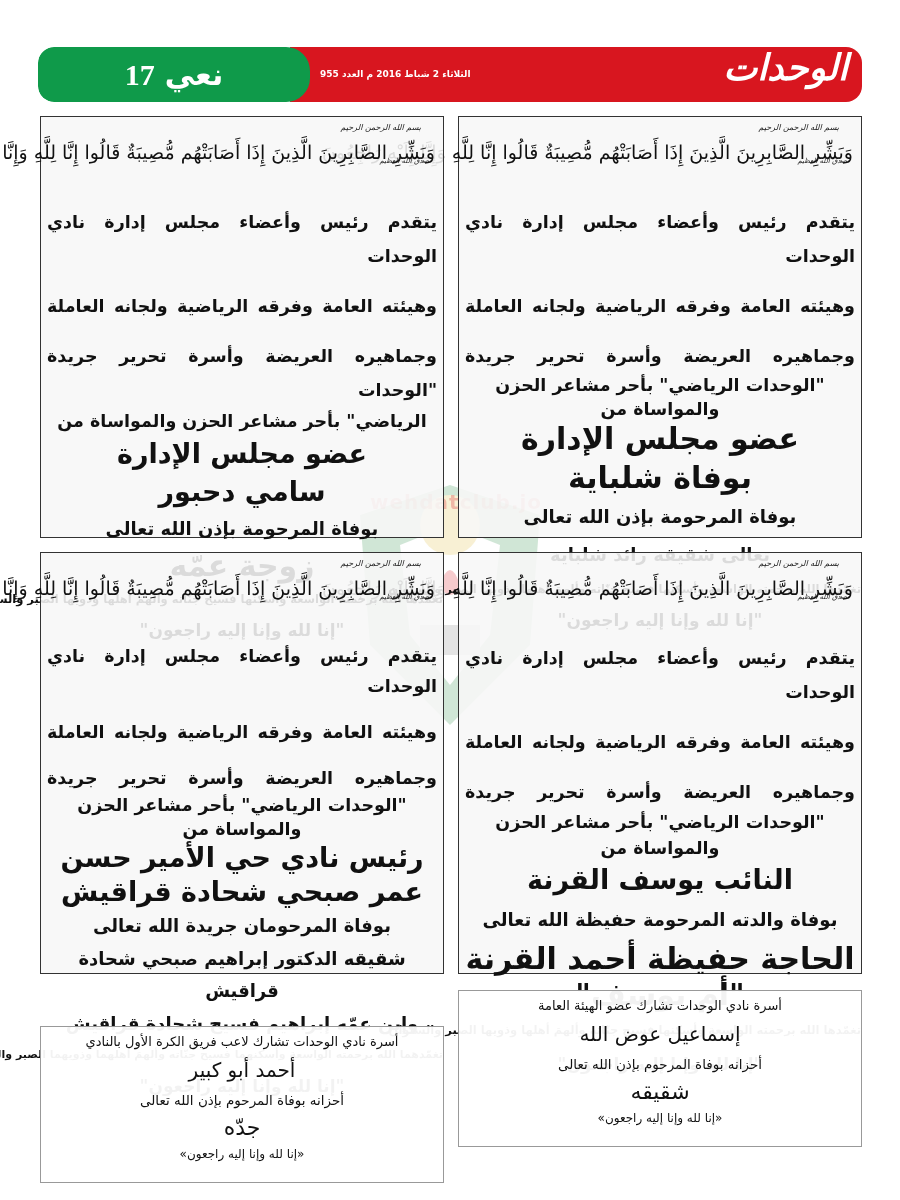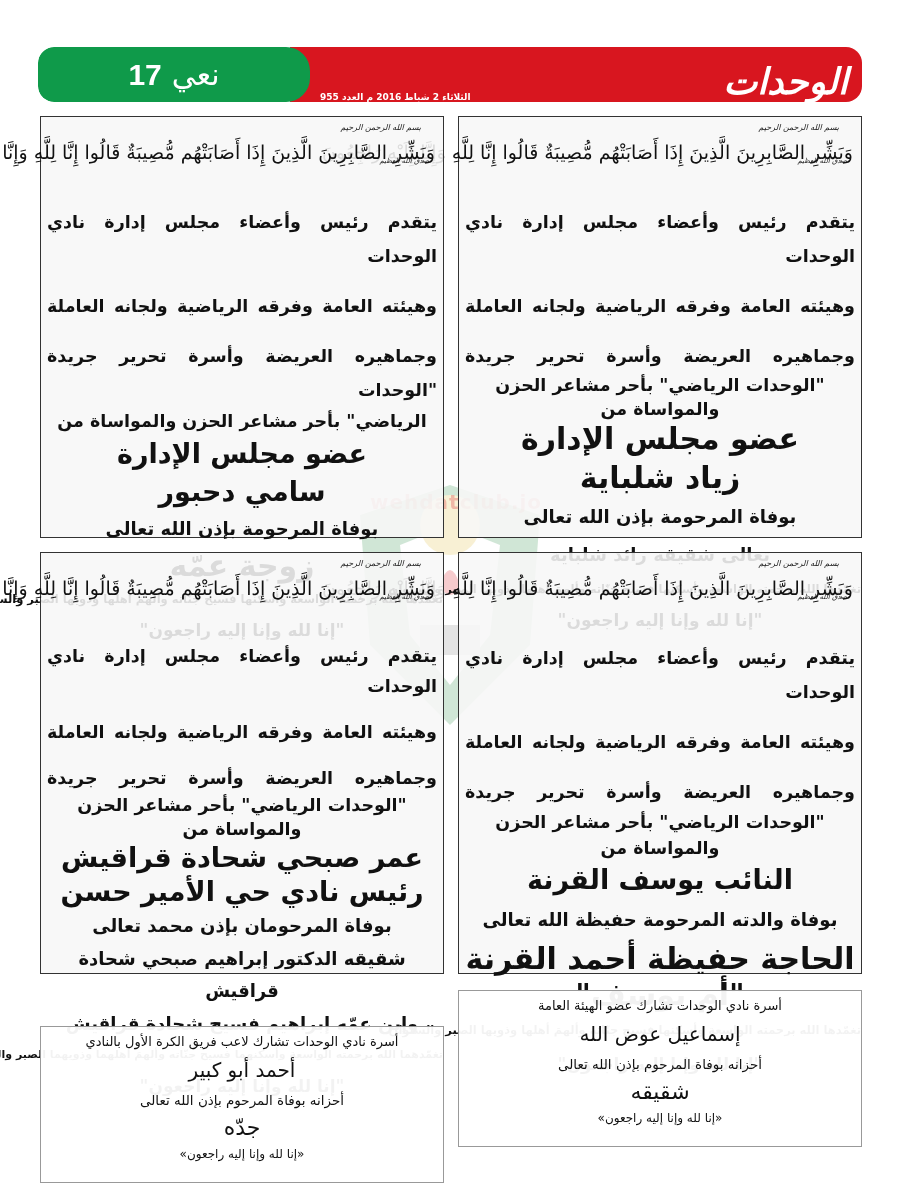--- a/index.html
+++ b/index.html
@@ -10,24 +10,24 @@
     position: absolute; left: 38px; top: 47px; width: 824px; height: 55px;
     border-radius: 16px; overflow: hidden; display: flex; direction: ltr;
   }
   .header-green {
     width: 272px; height: 100%; background: #0f9a4a;
     display: flex; align-items: center; justify-content: center; gap: 10px;
     border-radius: 16px 24px 24px 16px; position: relative; z-index: 2;
   }
   .header-red {
     flex: 1; height: 100%; background: #d8161f; margin-left: -20px; padding-left: 30px;
-    display: flex; align-items: flex-end; justify-content: space-between; padding-right: 14px;
+    display: flex; align-items: flex-start; justify-content: space-between; padding-right: 14px;
   }
-  .page-number { color: #fff; font-weight: bold; font-size: 30px; font-family: Liberation Sans, sans-serif; }
-  .section-label { color: #fff; font-weight: normal; font-size: 30px; direction: rtl; }
+  .page-number { color: #fff; font-weight: bold; font-size: 30px; font-family: Liberation Serif, serif; }
+  .section-label { color: #fff; font-weight: bold; font-size: 30px; direction: rtl; }
   .issue-date { color: #fff; font-size: 9px; font-weight: bold; direction: rtl; margin-top: 22px; }
   .brand-logo { color: #fff; font-weight: bold; font-size: 36px; font-style: italic; direction: rtl; letter-spacing: -1px; }
 
   .watermark {
     position: absolute; left: 340px; top: 475px; width: 220px; height: 260px; z-index: 0;
     opacity: 0.22; pointer-events: none;
   }
   .watermark-text {
     position: absolute; left: 370px; top: 490px; font-size: 20px; font-weight: bold;
     color: #d8161f; opacity: 0.25; z-index: 0; letter-spacing: 1px;
@@ -85,21 +85,21 @@
   <div class="verse-wrap">
     <span class="bismillah">بسم الله الرحمن الرحيم</span>
     <div class="verse">وَبَشِّرِ الصَّابِرِينَ الَّذِينَ إِذَا أَصَابَتْهُم مُّصِيبَةٌ قَالُوا إِنَّا لِلَّهِ وَإِنَّا إِلَيْهِ رَاجِعُونَ</div>
     <span class="sadaqa">صدق الله العظيم</span>
   </div>
   <div class="intro">يتقدم رئيس وأعضاء مجلس إدارة نادي الوحدات</div>
   <div class="intro">وهيئته العامة وفرقه الرياضية ولجانه العاملة</div>
   <div class="intro">وجماهيره العريضة وأسرة تحرير جريدة</div>
   <div class="intro-center" style="line-height:24px;">"الوحدات الرياضي" بأحر مشاعر الحزن والمواساة من</div>
   <div class="bigger" style="line-height:36px;">عضو مجلس الإدارة</div>
-  <div class="bigger">زياد شلباية</div>
+  <div class="bigger">بوفاة شلباية</div>
   <div class="med">بوفاة المرحومة بإذن الله تعالى</div>
   <div class="med" style="line-height:40px;">تعالى شقيقه رائد شلباية</div>
   <div class="prayer">تغمّدها الله برحمته الواسعة وأسكنها فسيح جنّاته وألهمَ أهلها وذويها الصبر والسلوان</div>
   <div class="closing">"إنا لله وإنا إليه راجعون"</div>
 </div>
 
 <div class="box top" style="left:40px; top:116px; width:404px; height:422px;">
   <div class="verse-wrap">
     <span class="bismillah">بسم الله الرحمن الرحيم</span>
     <div class="verse">وَبَشِّرِ الصَّابِرِينَ الَّذِينَ إِذَا أَصَابَتْهُم مُّصِيبَةٌ قَالُوا إِنَّا لِلَّهِ وَإِنَّا إِلَيْهِ رَاجِعُونَ</div>
@@ -138,23 +138,23 @@
 <div class="box top" style="left:40px; top:552px; width:404px; height:422px;">
   <div class="verse-wrap">
     <span class="bismillah">بسم الله الرحمن الرحيم</span>
     <div class="verse">وَبَشِّرِ الصَّابِرِينَ الَّذِينَ إِذَا أَصَابَتْهُم مُّصِيبَةٌ قَالُوا إِنَّا لِلَّهِ وَإِنَّا إِلَيْهِ رَاجِعُونَ</div>
     <span class="sadaqa">صدق الله العظيم</span>
   </div>
   <div class="intro" style="line-height:30px;">يتقدم رئيس وأعضاء مجلس إدارة نادي الوحدات</div>
   <div class="intro" style="line-height:30px;">وهيئته العامة وفرقه الرياضية ولجانه العاملة</div>
   <div class="intro" style="line-height:30px;">وجماهيره العريضة وأسرة تحرير جريدة</div>
   <div class="intro-center" style="line-height:24px;">"الوحدات الرياضي" بأحر مشاعر الحزن والمواساة من</div>
+  <div class="big" style="line-height:34px;">رئيس نادي حي الأمير حسن</div>
   <div class="big" style="line-height:34px;">عمر صبحي شحادة قراقيش</div>
-  <div class="big" style="line-height:34px;">رئيس نادي حي الأمير حسن</div>
-  <div class="med" style="line-height:34px;">بوفاة المرحومان بإذن محمد تعالى</div>
+  <div class="med" style="line-height:34px;">بوفاة المرحومان جريدة الله تعالى</div>
   <div class="med" style="line-height:32px;">شقيقه الدكتور إبراهيم صبحي شحادة قراقيش</div>
   <div class="med" style="line-height:34px;">وإبن عمّه إبراهيم فسيح شحادة قراقيش</div>
   <div class="prayer" style="font-size:11px;">تغمّدهما الله برحمته الواسعة وأسكنهما فسيح جنّاته وألهمَ أهلهما وذويهما الصبر والسلوان</div>
   <div class="closing">"إنا لله وإنا إليه راجعون"</div>
 </div>
 
 <div class="box small" style="left:458px; top:990px; width:404px; height:157px;">
   <div class="line1">أسرة نادي الوحدات تشارك عضو الهيئة العامة</div>
   <div class="name">إسماعيل عوض الله</div>
   <div class="line3">أحزانه بوفاة المرحوم بإذن الله تعالى</div>

